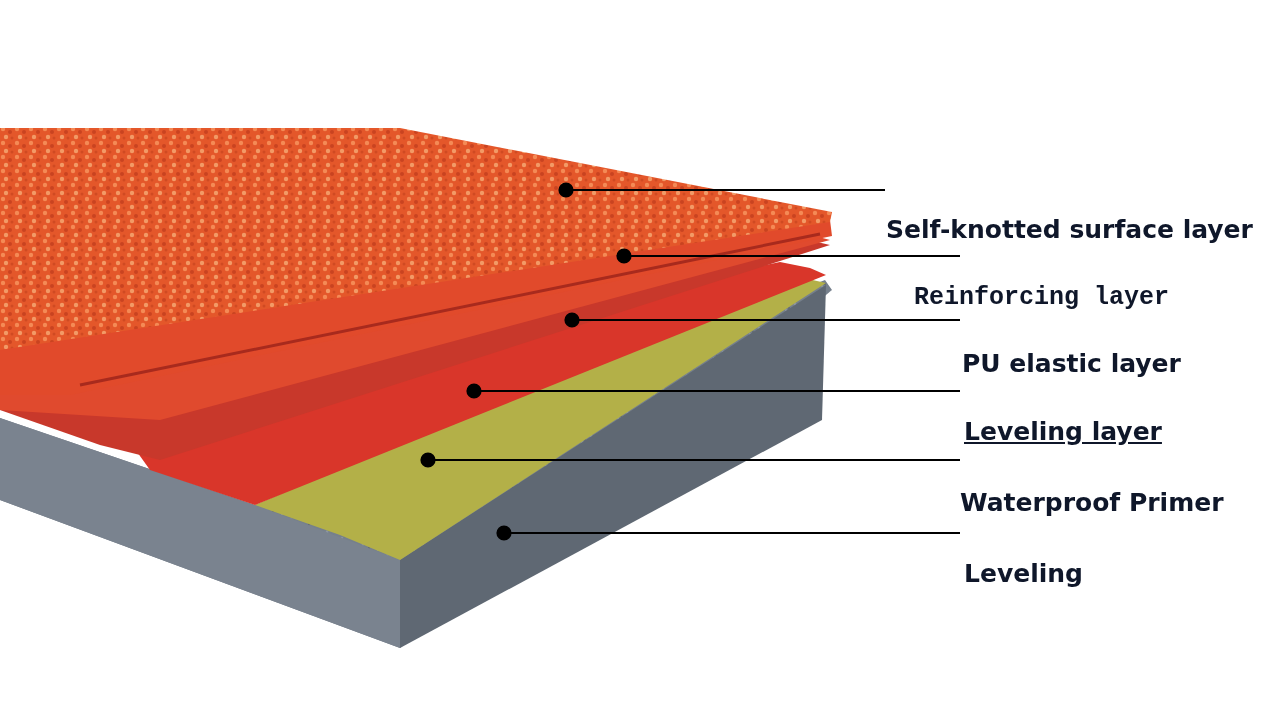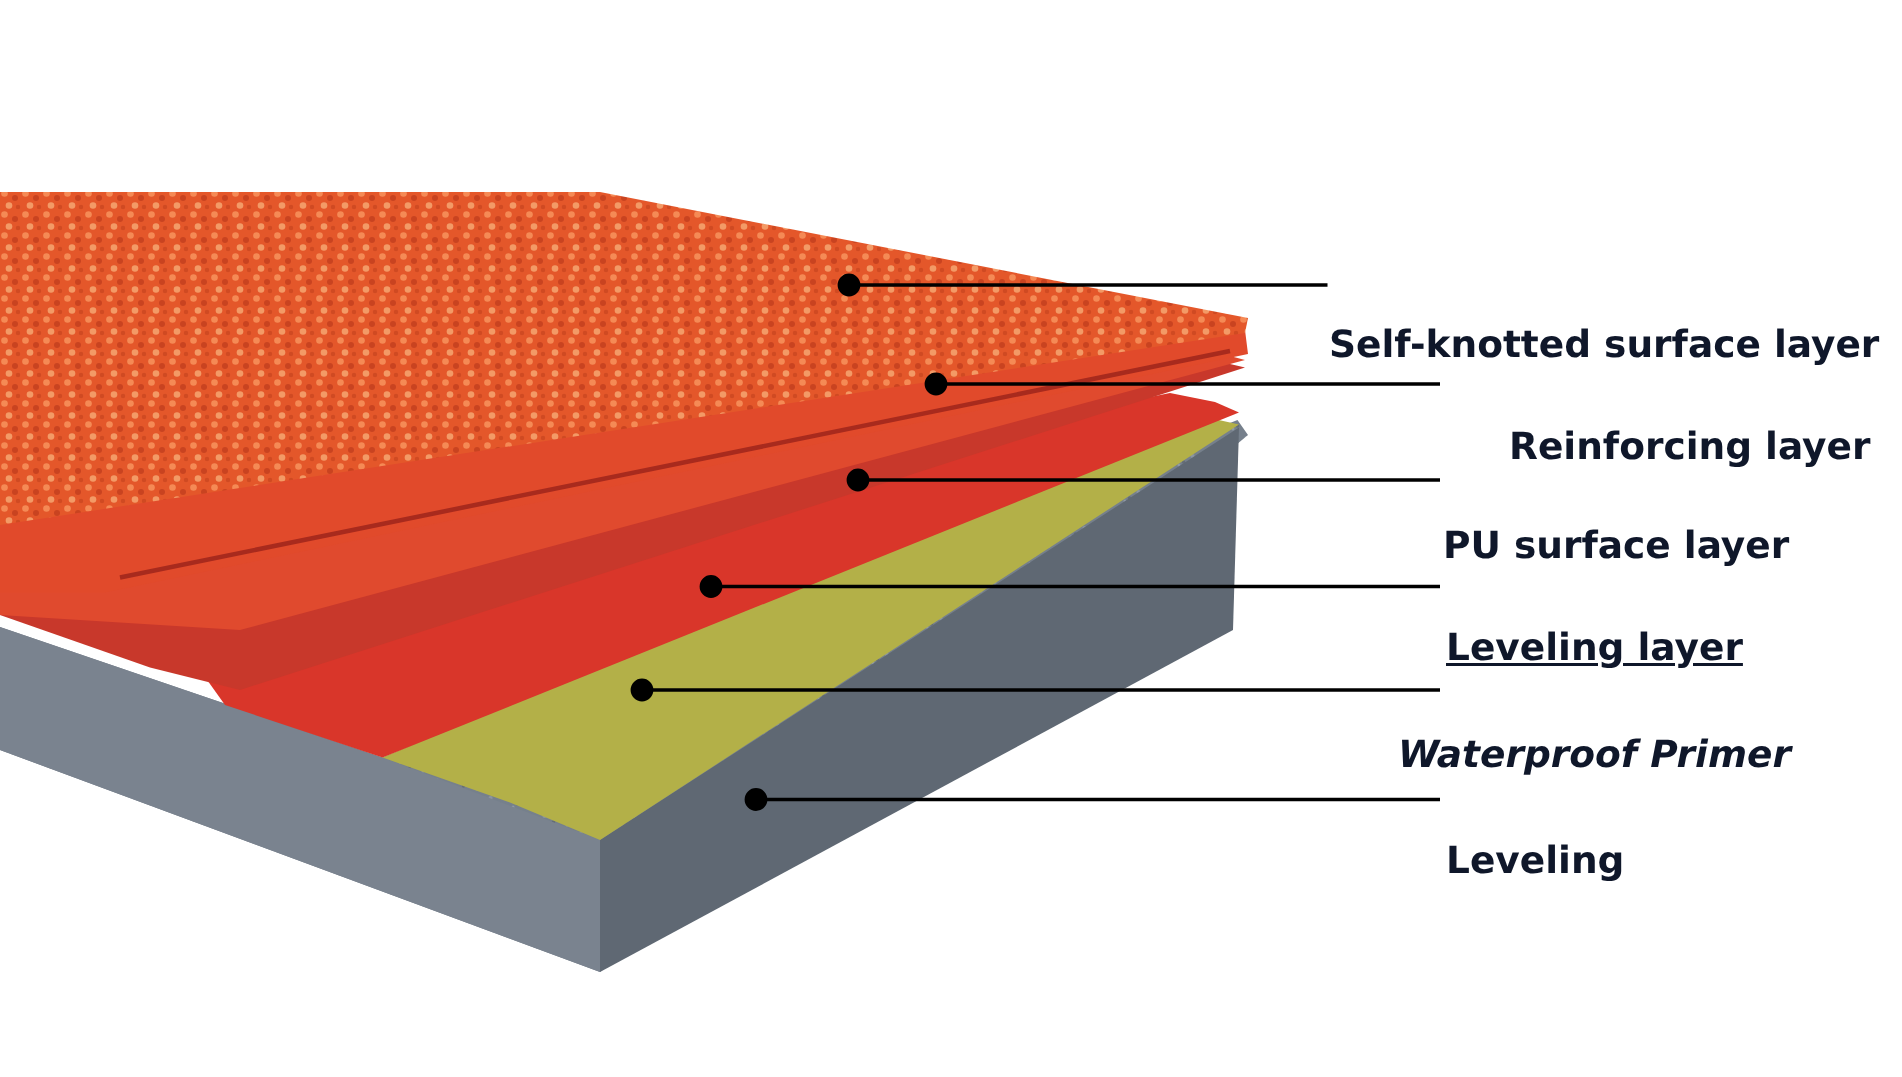--- a/index.html
+++ b/index.html
@@ -57,17 +57,17 @@
     <line x1="474" y1="391" x2="960" y2="391"></line>
       <circle cx="474" cy="391" r="6.5"></circle>
     <line x1="428" y1="460" x2="960" y2="460"></line>
       <circle cx="428" cy="460" r="6.5"></circle>
     <line x1="504" y1="533" x2="960" y2="533"></line>
       <circle cx="504" cy="533" r="6.5"></circle>
   </g>
 </svg>
 
 <div class="label" style="left:886px; top:173px;">Self-knotted surface layer</div>
-<div class="label" style="left:1006px; top:241px;">Reinforcing layer</div>
-<div class="label" style="left:962px; top:307px;">PU surface layer</div>
+<div class="label" style="left:914px; top:241px;font-family:Liberation Mono, monospace;">Reinforcing layer</div>
+<div class="label" style="left:962px; top:307px;">PU elastic layer</div>
 <div class="label" style="left:964px; top:375px;text-decoration:underline;">Leveling layer</div>
-<div class="label" style="left:932px; top:446px;font-style:italic;">Waterproof Primer</div>
+<div class="label" style="left:960px; top:446px;">Waterproof Primer</div>
 <div class="label" style="left:964px; top:517px;">Leveling</div>
 
 </body></html>

